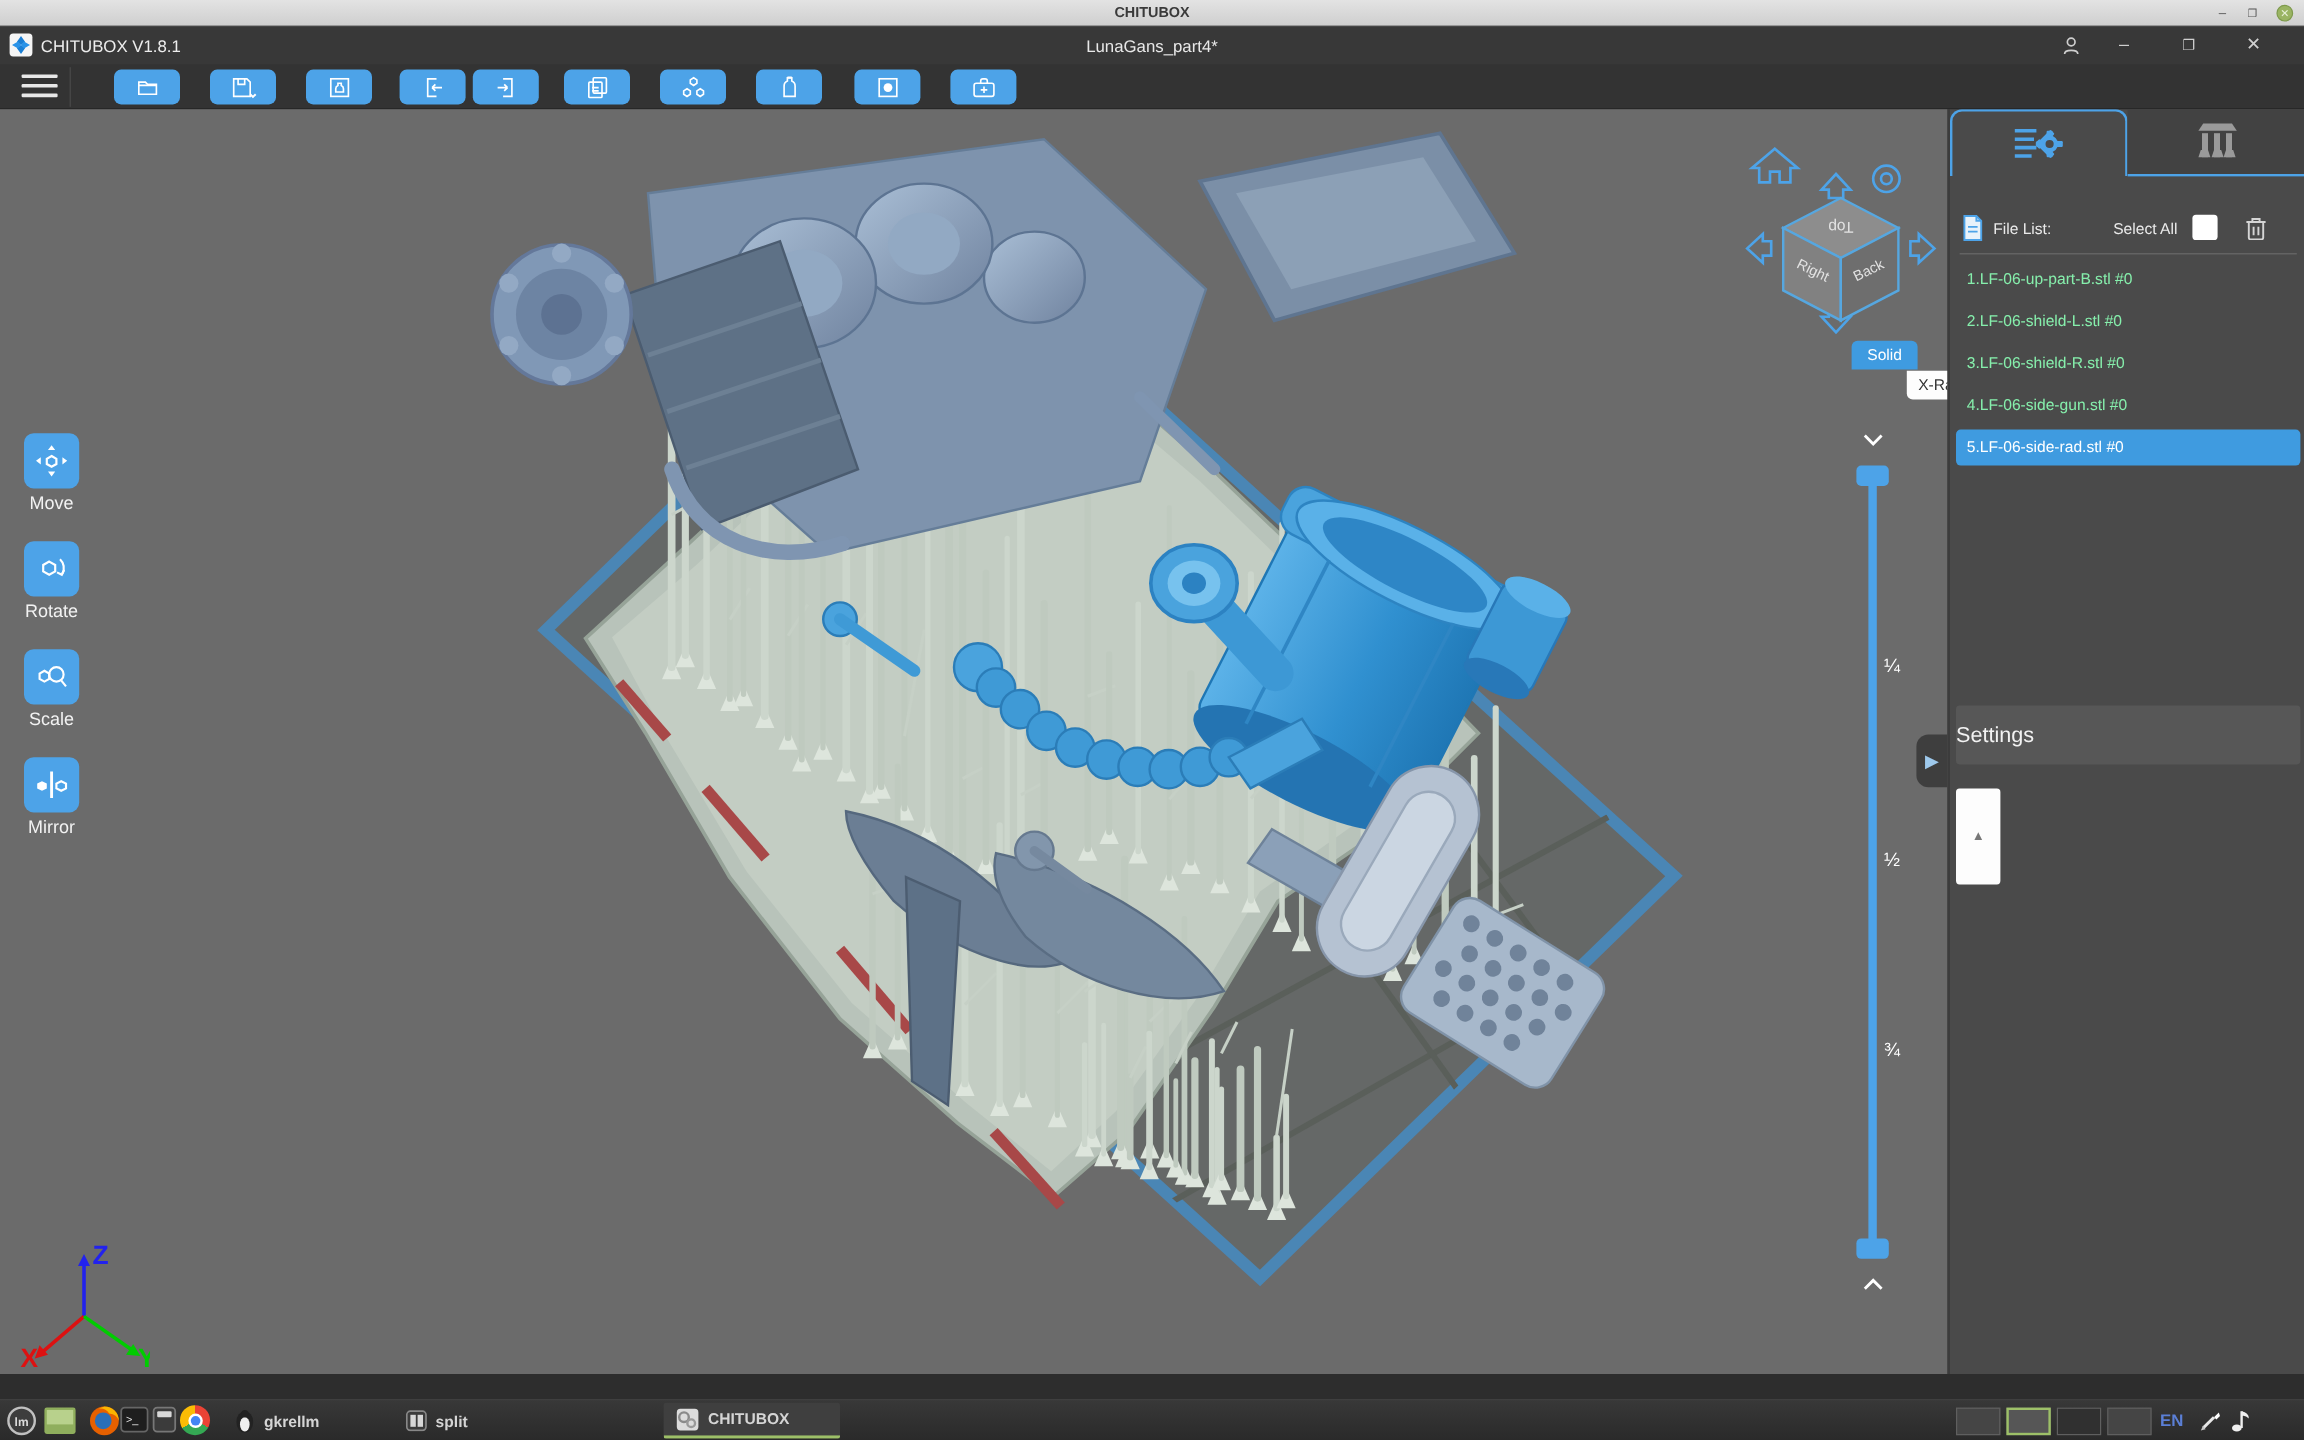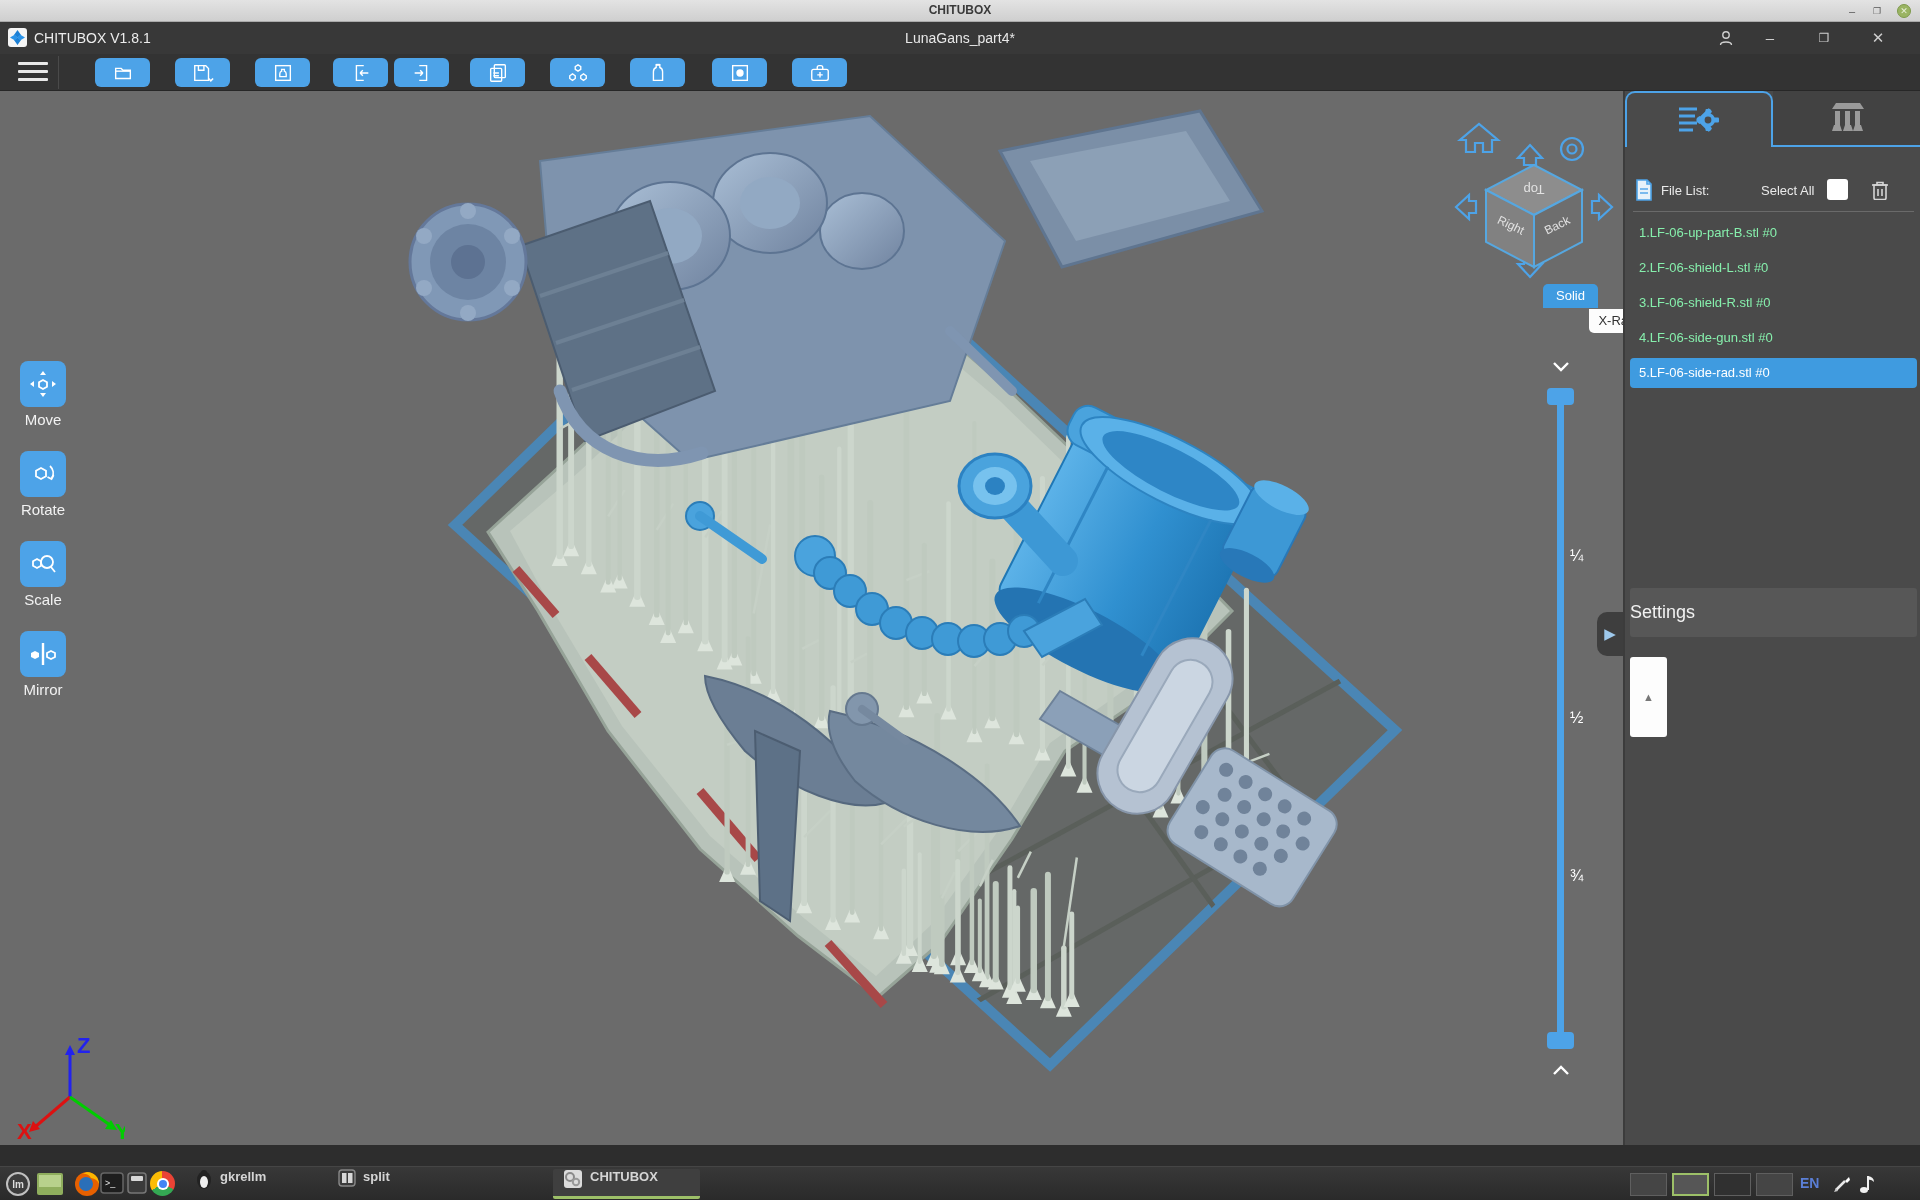--- a/index.html
+++ b/index.html
@@ -74,21 +74,21 @@
 
   
   #statusbar{left:0;top:1145px;width:1920px;height:21px;background:#2c2c2c;font-size:15px;line-height:21px;}
   #status-msg{left:8px;color:#f0f0f0;}
   #status-link{left:148px;color:#4fa8e8;text-decoration:underline;cursor:pointer;}
   #status-close{left:272px;color:#b5b5b5;font-size:13px;cursor:pointer;}
 
   
   #taskbar{left:0;top:1166px;width:1920px;height:34px;background:linear-gradient(#383838,#2a2a2a);border-top:1px solid #454545;}
   .launcher{top:4px;width:26px;height:26px;cursor:pointer;}
-  .taskwin{top:2px;height:30px;display:flex;align-items:flex-start;gap:7px;padding:0 10px;color:#d5d5d5;font-size:13px;font-weight:bold;cursor:pointer;border-radius:2px;}
+  .taskwin{top:2px;height:30px;display:flex;align-items:center;gap:7px;padding:0 10px;color:#d5d5d5;font-size:13px;font-weight:bold;cursor:pointer;border-radius:2px;}
   .taskwin.active{background:#3f3f3f;border-bottom:3px solid var(--green);}
   .wsbox{top:6px;width:37px;height:23px;background:#454545;border:1px solid #5f5f5f;cursor:pointer;}
   .wsbox.active{background:#565656;border:2px solid var(--green);}
   #tray-lang{left:1800px;top:8px;font-size:14px;font-weight:bold;color:#5b7fd6;}
   #tray-time{left:1964px;top:9px;font-size:14px;font-weight:normal;color:#f0a030;}
 </style>
 </head>
 <body>
 
 <div id="stage">

